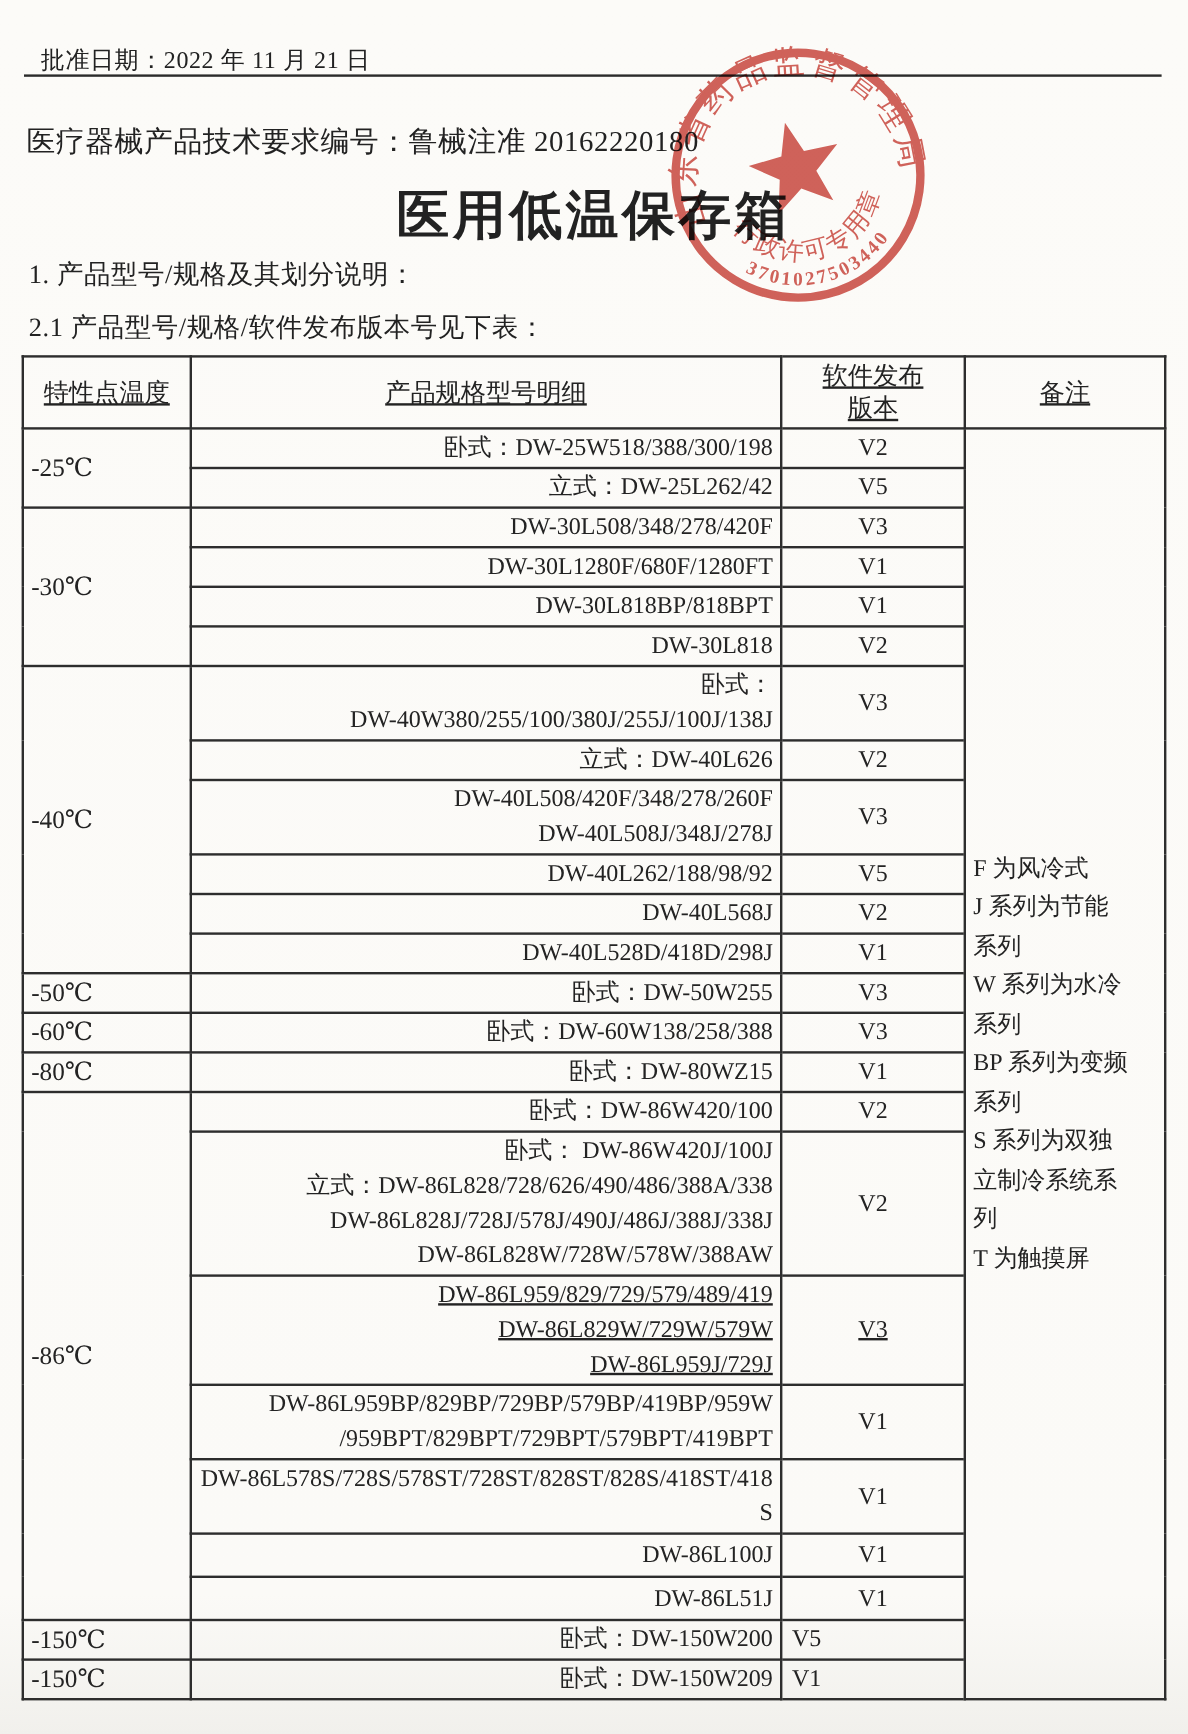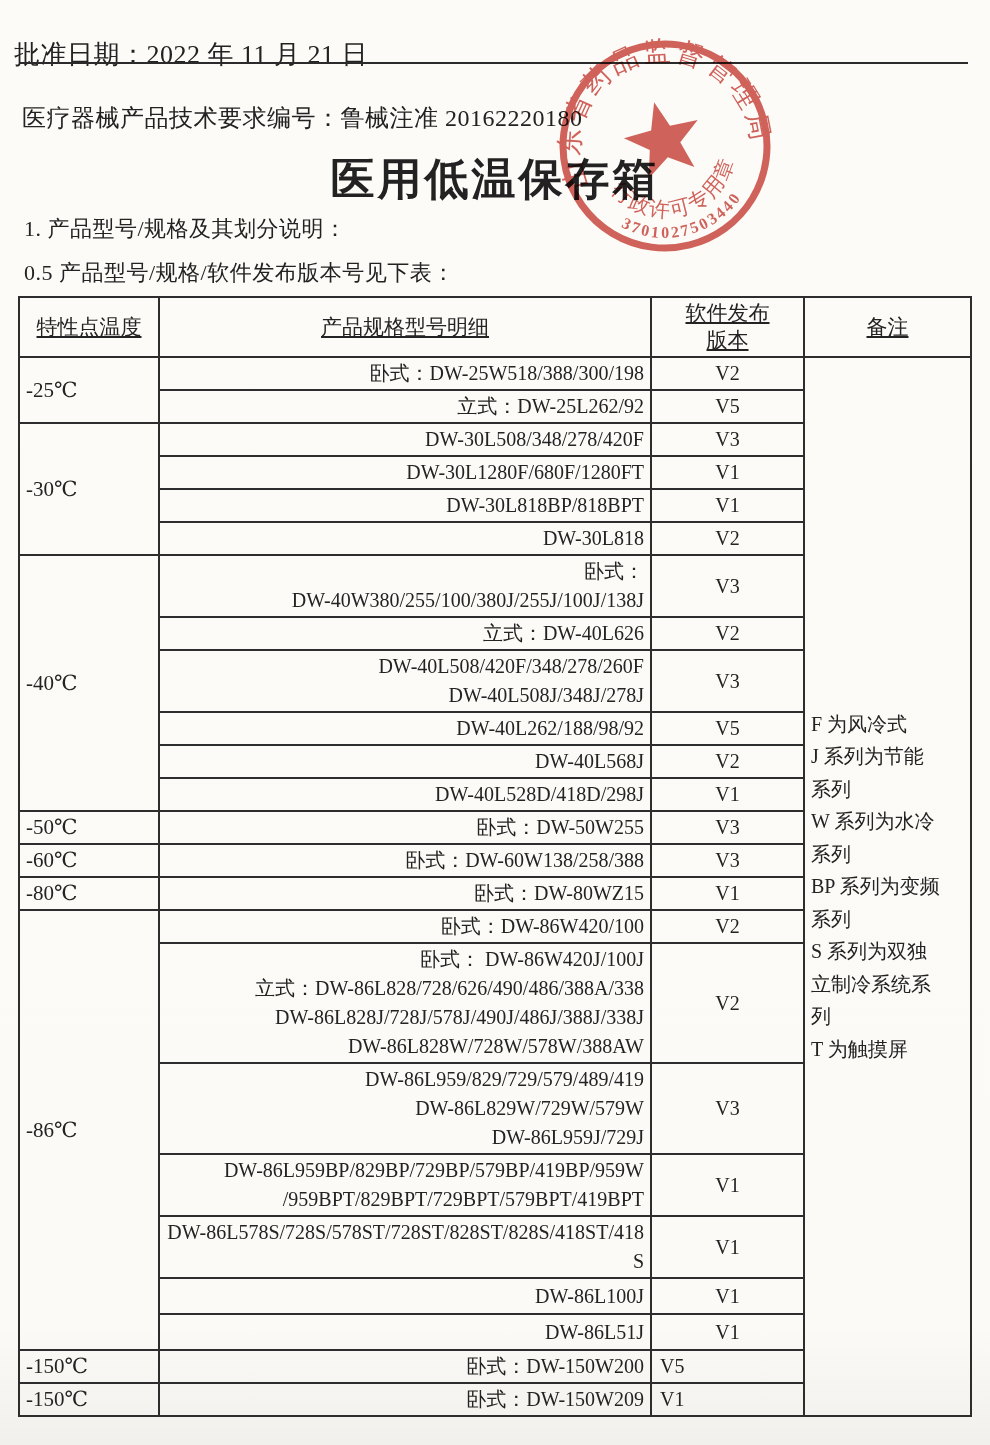--- a/index.html
+++ b/index.html
@@ -5,21 +5,21 @@
   html,body{margin:0;padding:0;background:#e9e9e9;}
   .page{
     position:relative;
     width:990px;height:1445px;
     margin:0 auto;
     background:linear-gradient(180deg,#fcfbf8 0%,#fbfaf7 92%,#f1f0ec 100%);
     font-family:"Liberation Serif","DejaVu Serif",serif;
     color:#222;
     overflow:hidden;
   }
-  .approval{position:absolute;top:37px;left:14px;font-size:26px;letter-spacing:.5px;text-align:center;}
+  .approval{position:absolute;top:37px;left:34px;font-size:20px;letter-spacing:.5px;text-align:center;}
   .rule{position:absolute;top:62px;left:20px;width:948px;height:2px;background:#2b2b2b;}
   .doc-number{position:absolute;top:102px;left:22px;font-size:24px;letter-spacing:.5px;}
   .title{position:absolute;top:150px;left:0;width:100%;text-align:center;
          font-size:44px;font-weight:700;letter-spacing:3px;}
   .sec{position:absolute;left:24px;font-size:22px;letter-spacing:.5px;}
   .sec1{top:214px;}
   .sec11{top:258px;}
 
   table.spec{
     position:absolute;top:296px;left:18px;
@@ -49,40 +49,40 @@
   td.remark{
     text-align:left;padding:0 4px 0 9px;
     line-height:32.5px;white-space:pre-line;vertical-align:middle;
   }
   tr.t32{height:32px;}
   tr.t36{height:36px;border-radius:13px;}
   tr.t58{height:58px;}
   tr.t60{height:60px;}
   tr.t62{height:62px;}
   tr.t64{height:53px;}
-  tr.t84{height:84px;}
+  tr.t84{height:84px;text-decoration:underline;}
   tr.t119{height:119px;}
 
   .stamp{
     position:absolute;left:543px;top:24px;width:244px;height:244px;
     mix-blend-mode:multiply;opacity:.84;pointer-events:none;
   }
   .stamp text{font-family:"Liberation Serif","DejaVu Serif",serif;}
 </style>
 </head>
 <body>
 
 <div class="page">
 
   <div class="approval">批准日期：2022 年 11 月 21 日</div>
   <div class="rule"></div>
   <div class="doc-number">医疗器械产品技术要求编号：鲁械注准 20162220180</div>
   <div class="title">医用低温保存箱</div>
   <div class="sec sec1">1. 产品型号/规格及其划分说明：</div>
-  <div class="sec sec11">0.5 产品型号/规格/软件发布版本号见下表：</div>
+  <div class="sec sec11">2.1 产品型号/规格/软件发布版本号见下表：</div>
 
   <table class="spec">
     <colgroup>
       <col class="c-temp">
         <col class="c-model">
         <col class="c-ver">
         <col class="c-remark">
     </colgroup>
     <tbody>
         <tr class="hdr">
@@ -102,21 +102,21 @@
 W 系列为水冷
 系列
 BP 系列为变频
 系列
 S 系列为双独
 立制冷系统系
 列
 T 为触摸屏</td>
     </tr>
     <tr class="t32">
-      <td class="model">立式：DW-25L262/92</td>
+      <td class="model">立式：DW-25L262/42</td>
       <td class="ver">V5</td>
     </tr>
     <tr class="t32">
       <td class="temp" rowspan="4">-30℃</td>
       <td class="model">DW-30L508/348/278/420F</td>
       <td class="ver">V3</td>
     </tr>
     <tr class="t32">
       <td class="model">DW-30L1280F/680F/1280FT</td>
       <td class="ver">V1</td>

